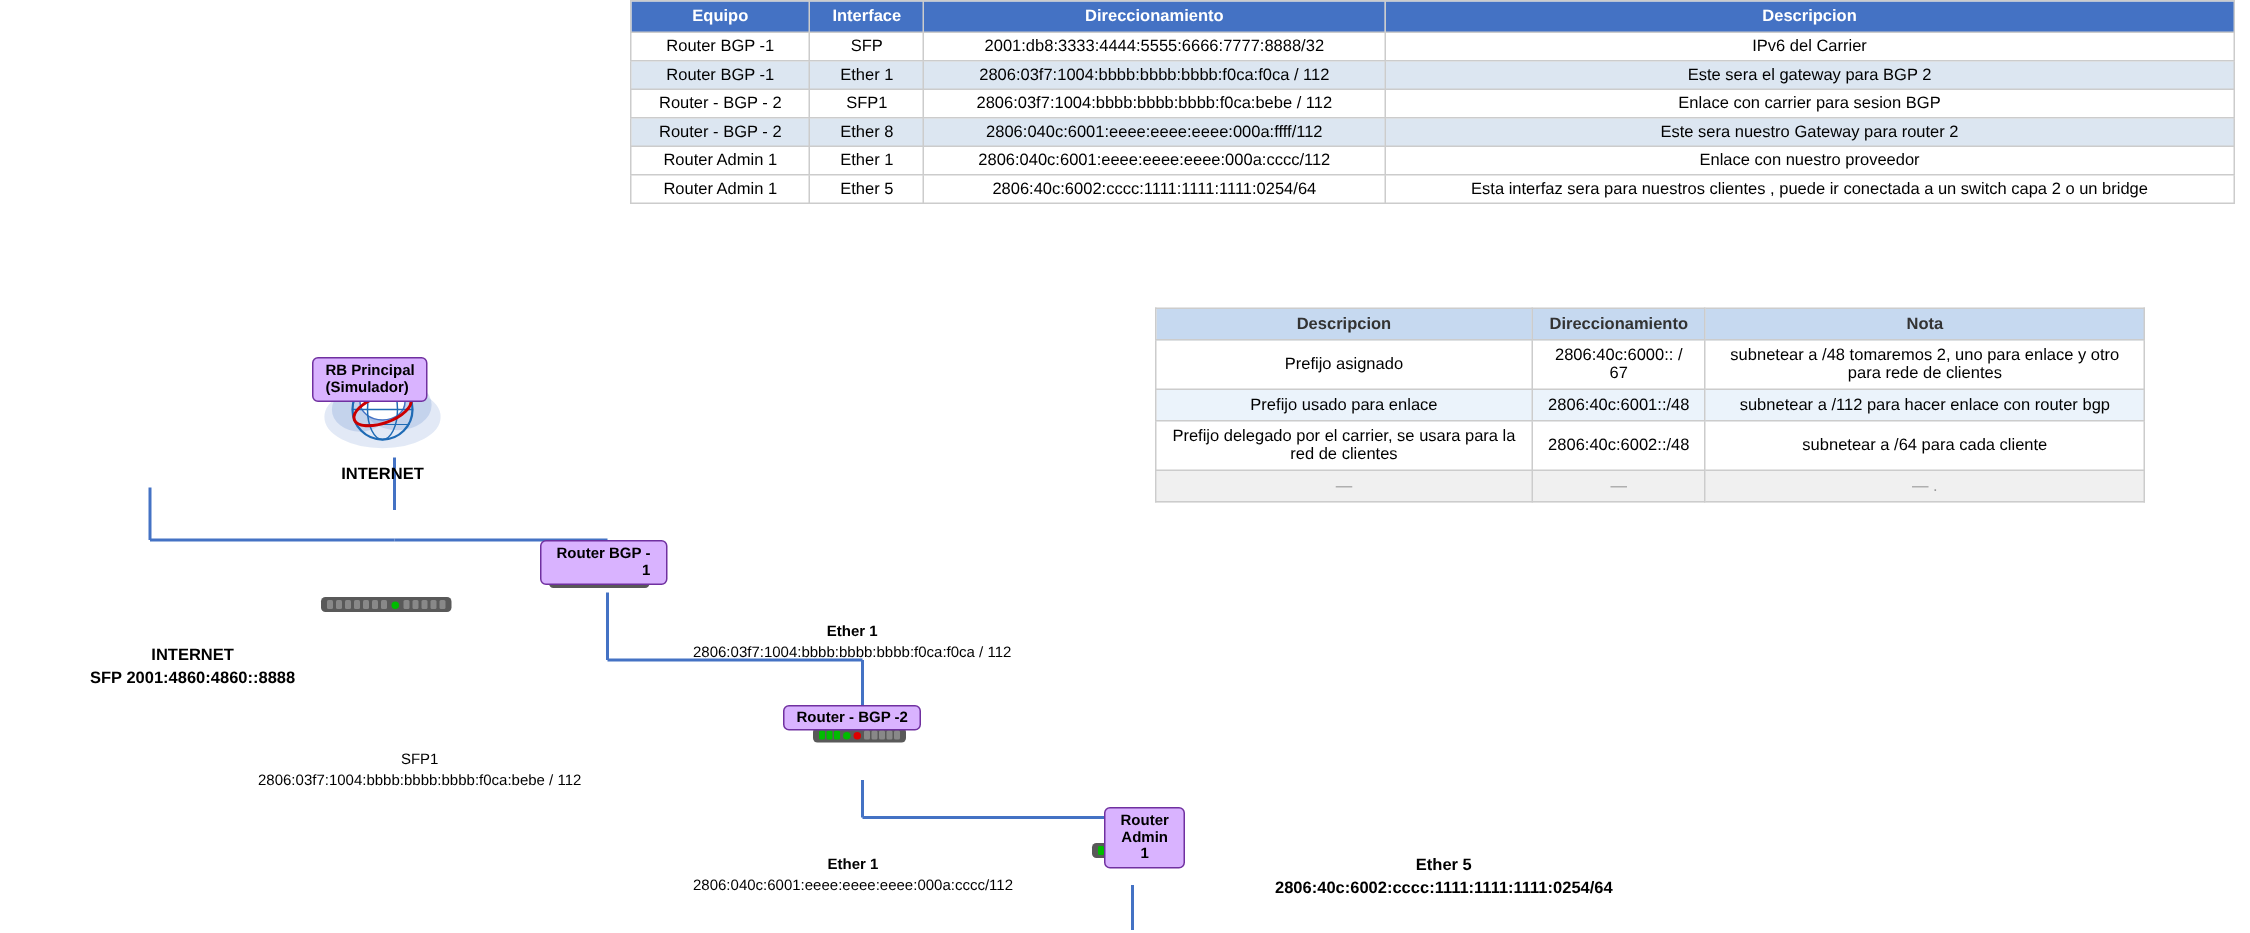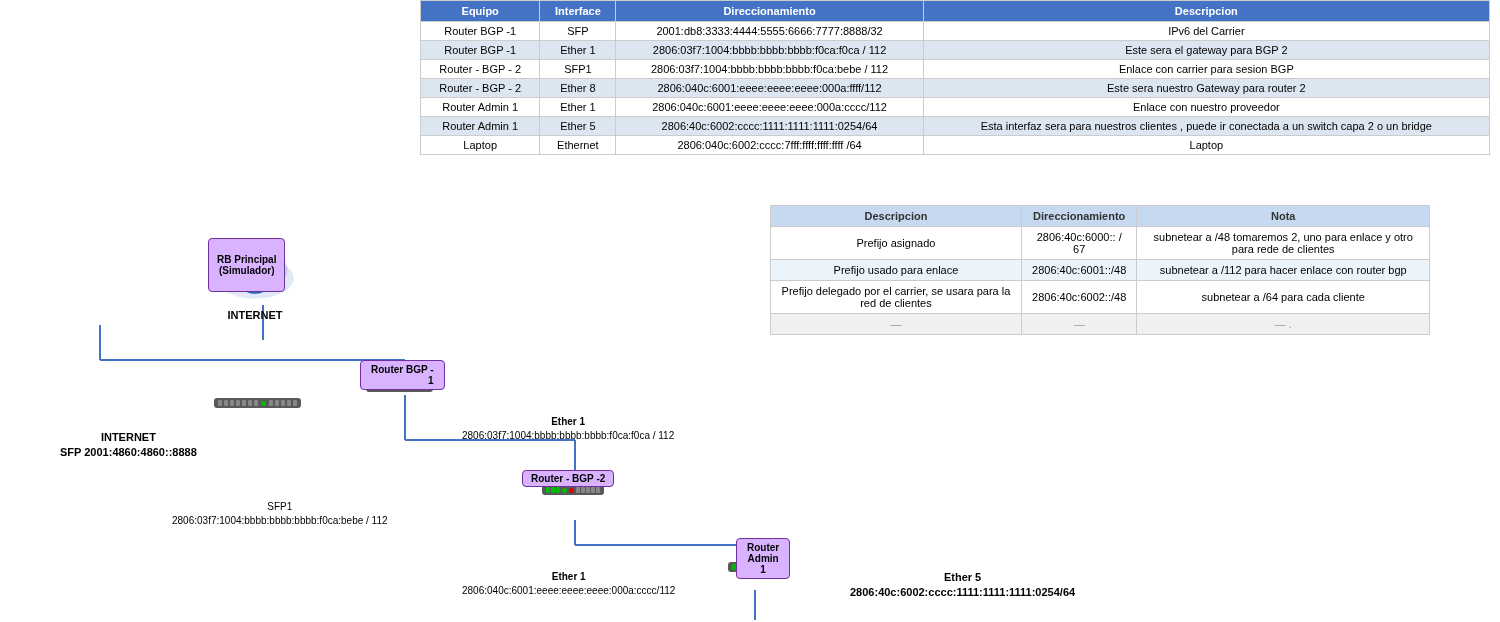--- a/index.html
+++ b/index.html
@@ -99,24 +99,23 @@
     }
 
     
     .rb-principal {
       position: absolute;
       top: 108px;
       left: 208px;
       background: #d9b3ff;
       border: 1.5px solid #7030a0;
       border-radius: 4px;
-      padding: 15px 8px;
-      font-size: 10px;
-      font-weight: bold;
-      text-align: center;
+      padding: 3px 8px;
+      font-size: 10px;
+      font-weight: bold;
       color: #000;
       z-index: 5;
     }
     .router-bgp-box {
       position: absolute;
       top: 230px;
       left: 360px;
       background: #d9b3ff;
       border: 1.5px solid #7030a0;
       border-radius: 4px;
@@ -279,26 +278,20 @@
           <td>Ether 1</td>
           <td>2806:040c:6001:eeee:eeee:eeee:000a:cccc/112</td>
           <td>Enlace con nuestro proveedor</td>
         </tr>
         <tr>
           <td>Router Admin 1</td>
           <td>Ether 5</td>
           <td>2806:40c:6002:cccc:1111:1111:1111:0254/64</td>
           <td>Esta interfaz sera para nuestros clientes , puede ir conectada a un switch capa 2 o un bridge</td>
         </tr>
-        <tr>
-          <td>Laptop</td>
-          <td>Ethernet</td>
-          <td>2806:040c:6002:cccc:7fff:ffff:ffff:ffff /64</td>
-          <td>Laptop</td>
-        </tr>
       </tbody>
   </table>
 </div>
 
 <div class="bottom-table-wrapper">
   <table class="bottom-table">
     <thead>
       <tr>
         <th>Descripcion</th>
         <th>Direccionamiento</th>

